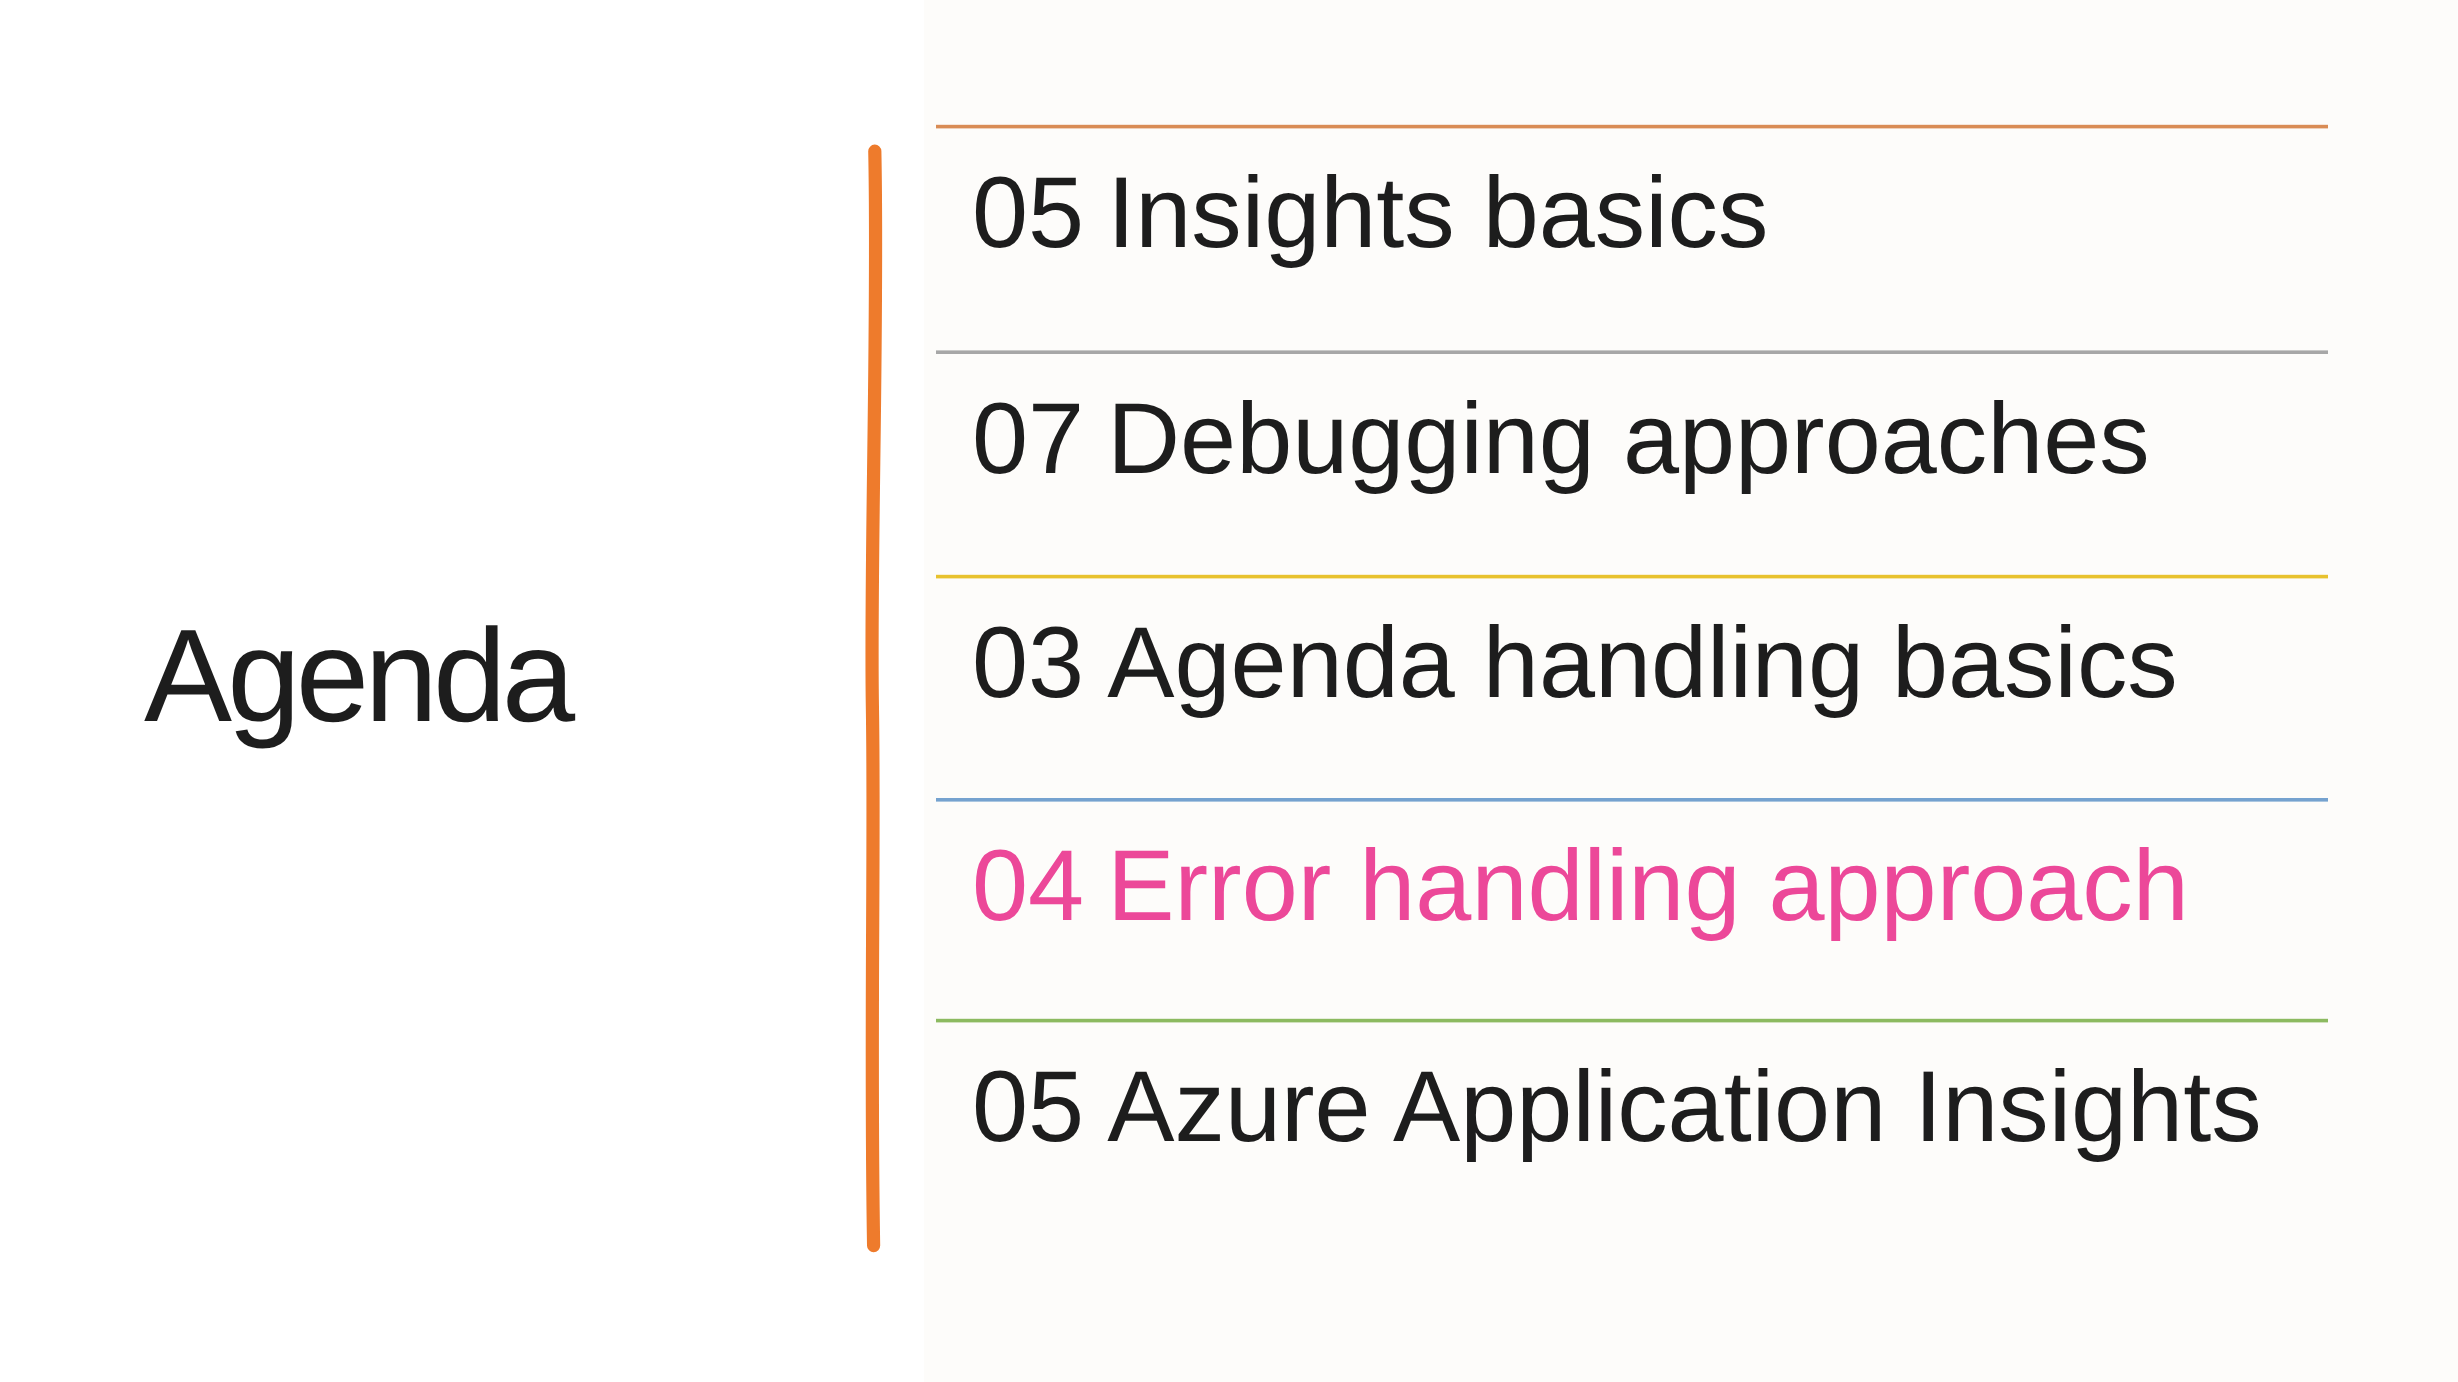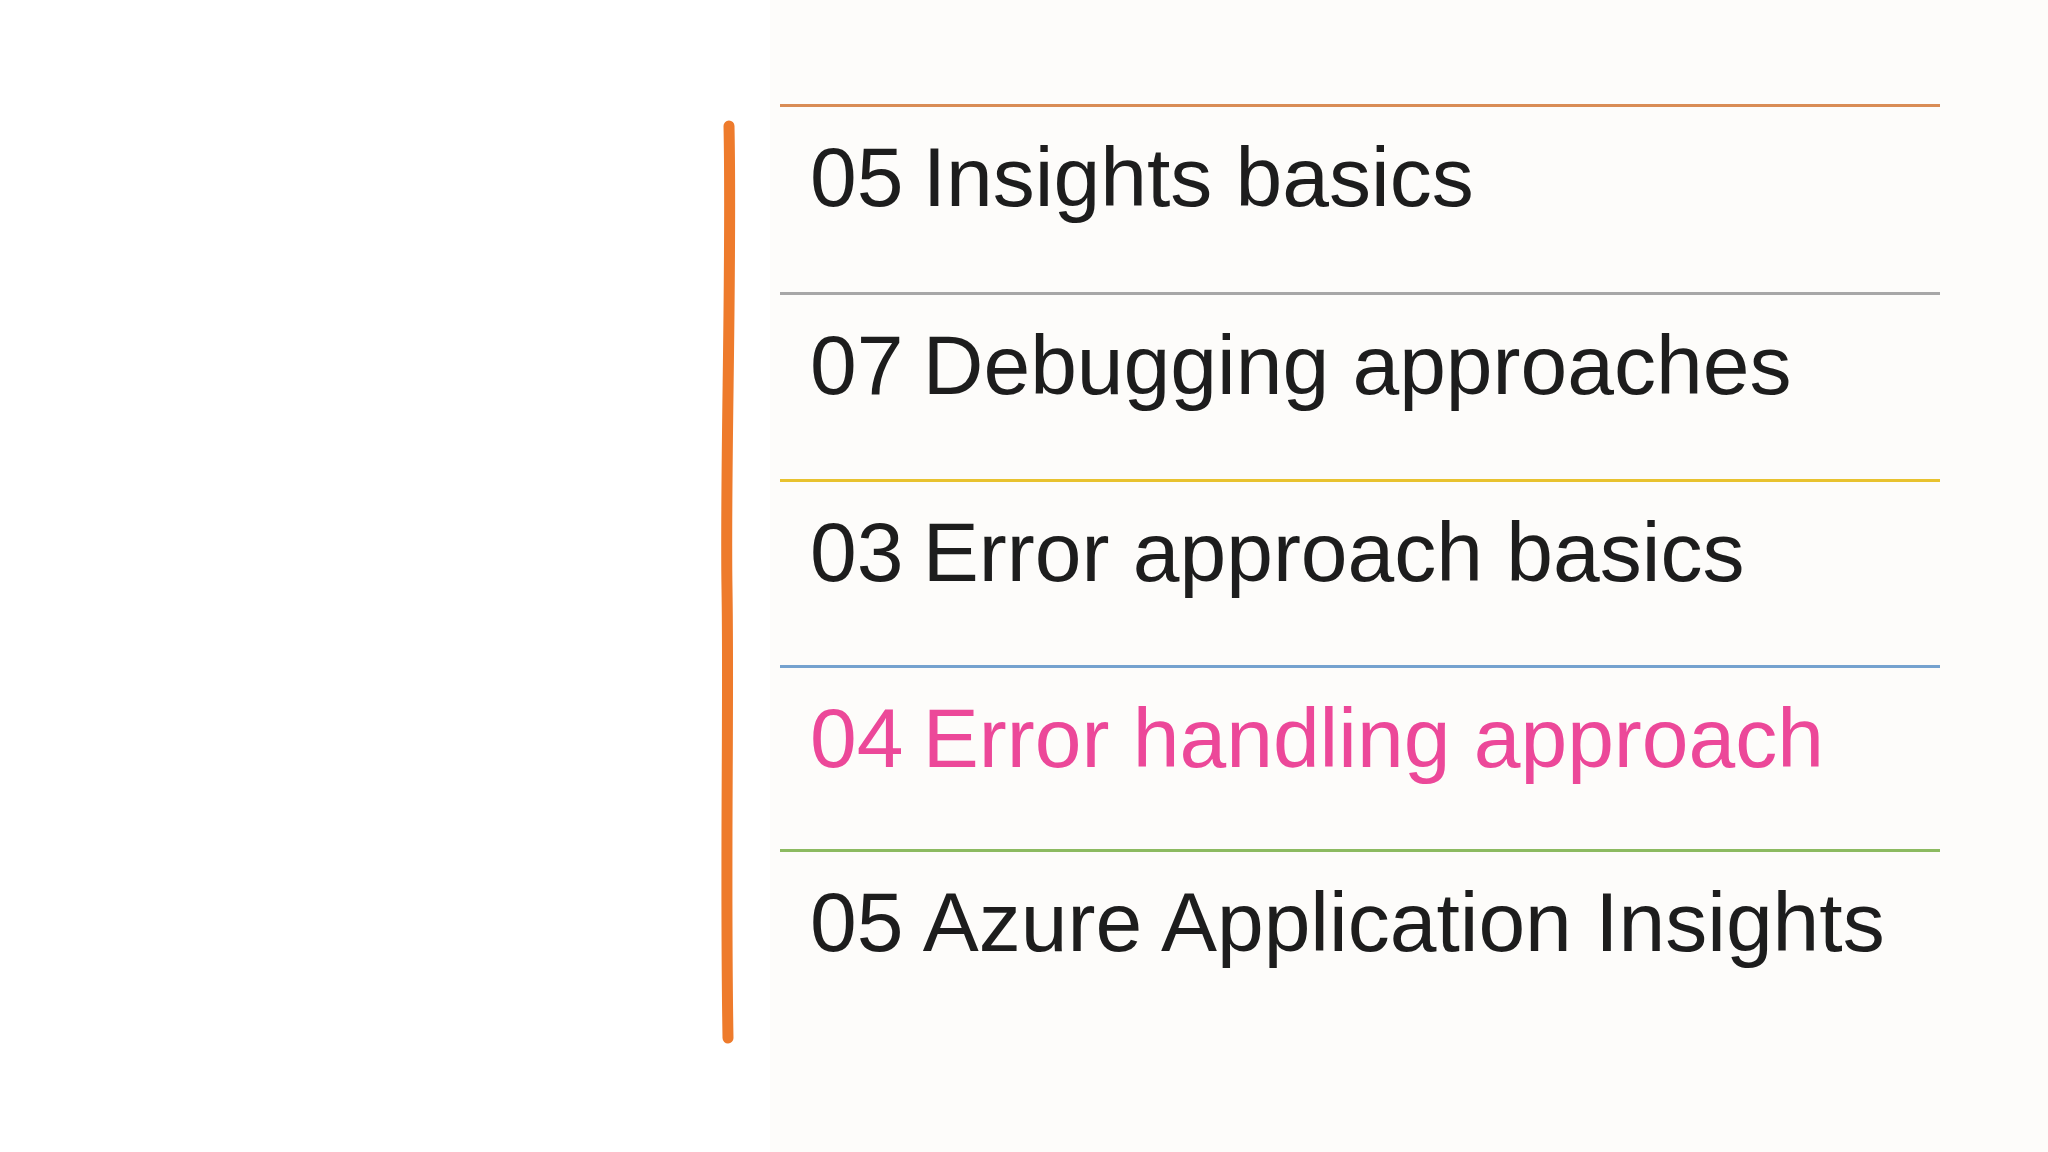--- a/index.html
+++ b/index.html
@@ -73,20 +73,21 @@
   .row-3 { top: 665px; height: 184px; }
   .row-4 { top: 849px; height: 196px; }
 </style>
 </head>
 <body style="background: rgb(255, 255, 255);">
 
 <div class="slide">
 
   <div class="content-panel"></div>
 
+  <div class="slide-title" style="color: rgb(29, 29, 29);">Agenda</div>
 
   <svg class="accent-bar" viewBox="0 0 24 926" xmlns="http://www.w3.org/2000/svg">
     <path id="accent-bar-path" d="M13,7 C16,150 9,350 11,470 C13,590 9,740 12,919" fill="none" stroke="#ee7b2c" stroke-width="11" stroke-linecap="round"></path>
   </svg>
 
   <div class="agenda-list">
 
     <div class="agenda-item row-0" style="border-top-color: rgb(217, 140, 85);">
       <div class="item-text" style="color: rgb(29, 29, 29);">
         <span class="item-number">05</span><span>Insights basics</span>
@@ -94,21 +95,21 @@
     </div>
 
     <div class="agenda-item row-1" style="border-top-color: rgb(167, 167, 167);">
       <div class="item-text" style="color: rgb(29, 29, 29);">
         <span class="item-number">07</span><span>Debugging approaches</span>
       </div>
     </div>
 
     <div class="agenda-item row-2" style="border-top-color: rgb(232, 194, 46);">
       <div class="item-text" style="color: rgb(29, 29, 29);">
-        <span class="item-number">03</span><span>Error approach basics</span>
+        <span class="item-number">03</span><span>Agenda handling basics</span>
       </div>
     </div>
 
     <div class="agenda-item row-3" style="border-top-color: rgb(117, 162, 207);">
       <div class="item-text" style="color: #ec4899;">
         <span class="item-number">04</span><span>Error handling approach</span>
       </div>
     </div>
 
     <div class="agenda-item row-4" style="border-top-color: rgb(140, 186, 96);">

